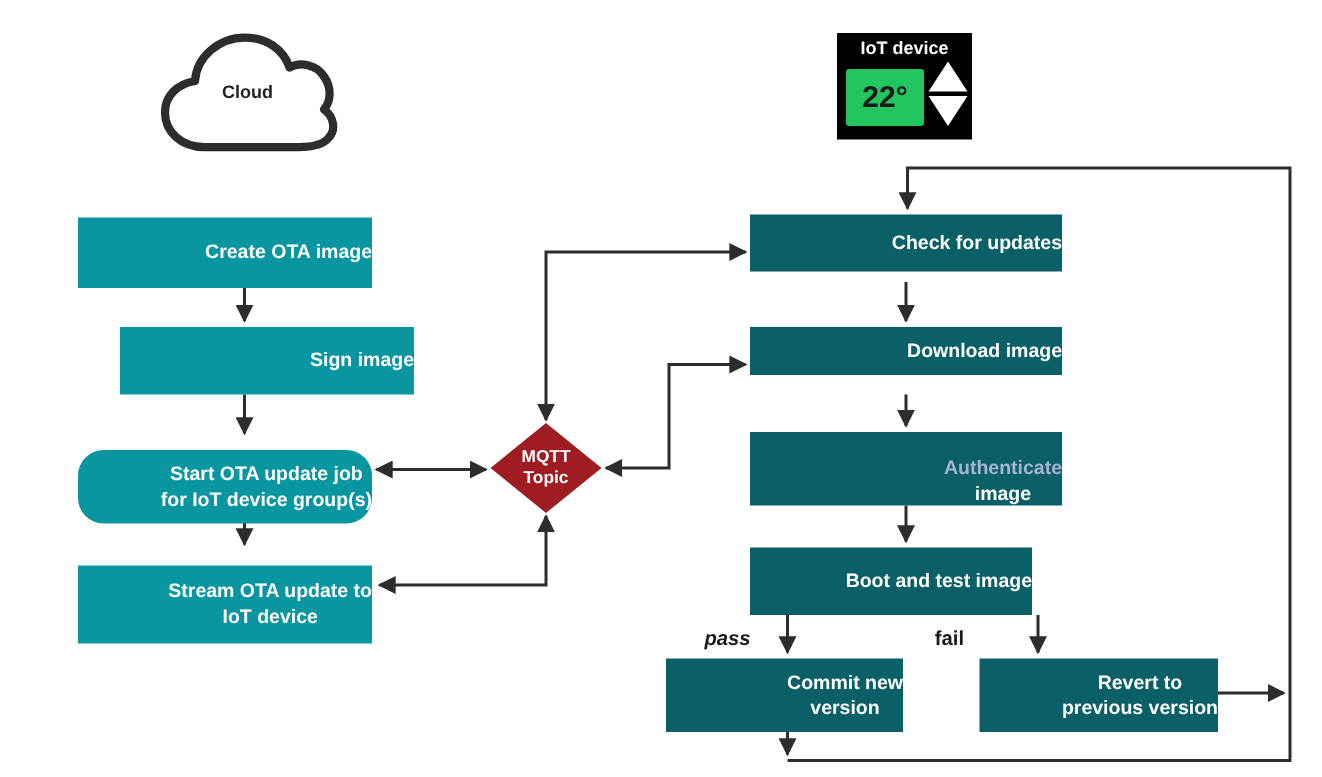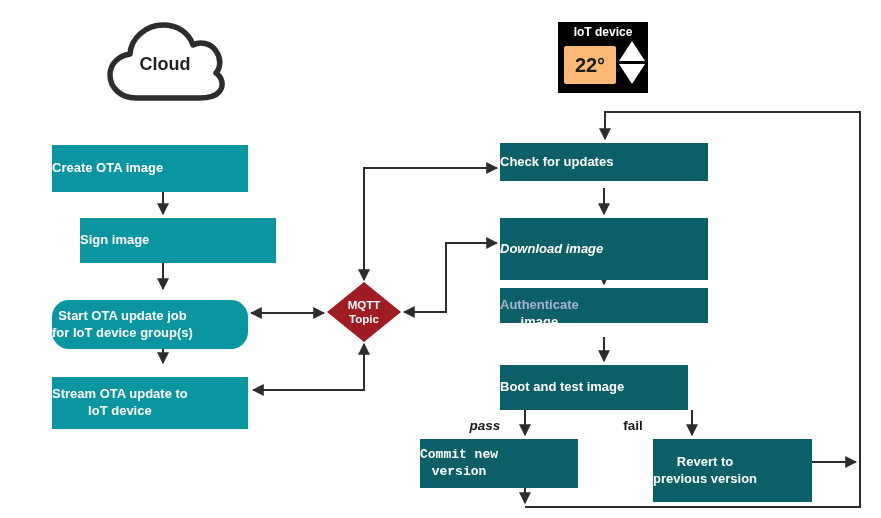--- a/index.html
+++ b/index.html
@@ -1,66 +1,66 @@
 <!DOCTYPE html>
 <html><head>
 <meta charset="utf-8">
 <style>
   html,body { margin:0; padding:0; background:#ffffff; }
   .stage {
     position:relative; width:881px; height:518px; background:#ffffff;
     font-family:"Liberation Sans", sans-serif; overflow:hidden;
   }
   .box {
-    position:absolute; display:flex; align-items:center; justify-content:flex-start;
+    position:absolute; display:flex; align-items:center; justify-content:flex-end;
     color:#ffffff; font-weight:bold; font-size:13px; line-height:1.3; text-align:center;
   }
   .box span { white-space:pre-line; }
   .cloud-box  { background:#0996a1; }
   .device-box { background:#0b5f66; }
   #step-create   { left:52px;  top:145px; width:196px; height:47px; }
   #step-sign     { left:52px;  top:218px; width:196px; height:45px;margin-left:28px; }
   #step-startjob { left:52px;  top:300px; width:196px; height:49px;border-radius:17px; }
   #step-stream   { left:52px;  top:377px; width:196px; height:52px; }
   #step-check    { left:500px; top:143px; width:208px; height:38px; }
-  #step-download { left:500px; top:218px; width:208px; height:62px;font-style:italic; }
-  #step-auth     { left:500px; top:288px; width:208px; height:35px; }
+  #step-download { left:500px; top:218px; width:208px; height:32px; }
+  #step-auth     { left:500px; top:288px; width:208px; height:49px; }
   #step-boot     { left:500px; top:365px; width:188px; height:45px; }
-  #step-commit   { left:420px; top:439px; width:158px; height:49px;font-family:Liberation Mono, monospace; }
-  #step-revert   { left:653px; top:439px; width:159px; height:63px; }
+  #step-commit   { left:444px; top:439px; width:158px; height:49px; }
+  #step-revert   { left:653px; top:439px; width:159px; height:49px; }
   .accent { color:#a5b4d0; }
   #mqtt-diamond {
     position:absolute; left:327px; top:282px; width:74px; height:60px;
     background:#9e1c22;
     clip-path: polygon(50% 0, 100% 50%, 50% 100%, 0 50%);
     display:flex; align-items:center; justify-content:center;
     color:#ffffff; font-weight:bold; font-size:11.5px; line-height:1.25; text-align:center;
   }
   #mqtt-diamond span { white-space:pre-line; }
   .branch-label {
     position:absolute; width:50px; text-align:center;
     font-weight:bold; font-size:13.5px; color:#1a1a1a;
   }
   #pass-label { left:460px; top:418px;font-style:italic; }
   #fail-label { left:608px; top:418px; }
   #arrow-layer { position:absolute; left:0; top:0; }
   
   #cloud-icon { position:absolute; left:103px; top:15px; }
   #cloud-label {
     position:absolute; left:103px; top:54px; width:124px; text-align:center;
-    font-weight:bold; font-size:18px; color:#231f20;
+    font-weight:bold; font-size:12px; color:#231f20;
   }
   
   #iot-device-icon { position:absolute; left:558px; top:22px; width:90px; height:71px; background:#000000; }
   #iot-device-label {
     position:absolute; left:0; top:3px; width:100%; text-align:center;
     color:#ffffff; font-weight:bold; font-size:12px;
   }
   #temperature-display {
-    position:absolute; left:6px; top:24px; width:52px; height:38px; background:#fdba74;
+    position:absolute; left:6px; top:24px; width:52px; height:38px; background:#22c55e;
     border-radius:2px; display:flex; align-items:center; justify-content:center;
     color:#1a1a1a; font-weight:bold; font-size:20px;
   }
   #thermostat-arrows { position:absolute; left:61px; top:19px; display:flex; flex-direction:column; gap:3px; }
   .tri-up   { width:0; height:0; border-left:13px solid transparent; border-right:13px solid transparent; border-bottom:20px solid #ffffff; }
   .tri-down { width:0; height:0; border-left:13px solid transparent; border-right:13px solid transparent; border-top:20px solid #ffffff; }
 </style>
 </head>
 <body>
 

